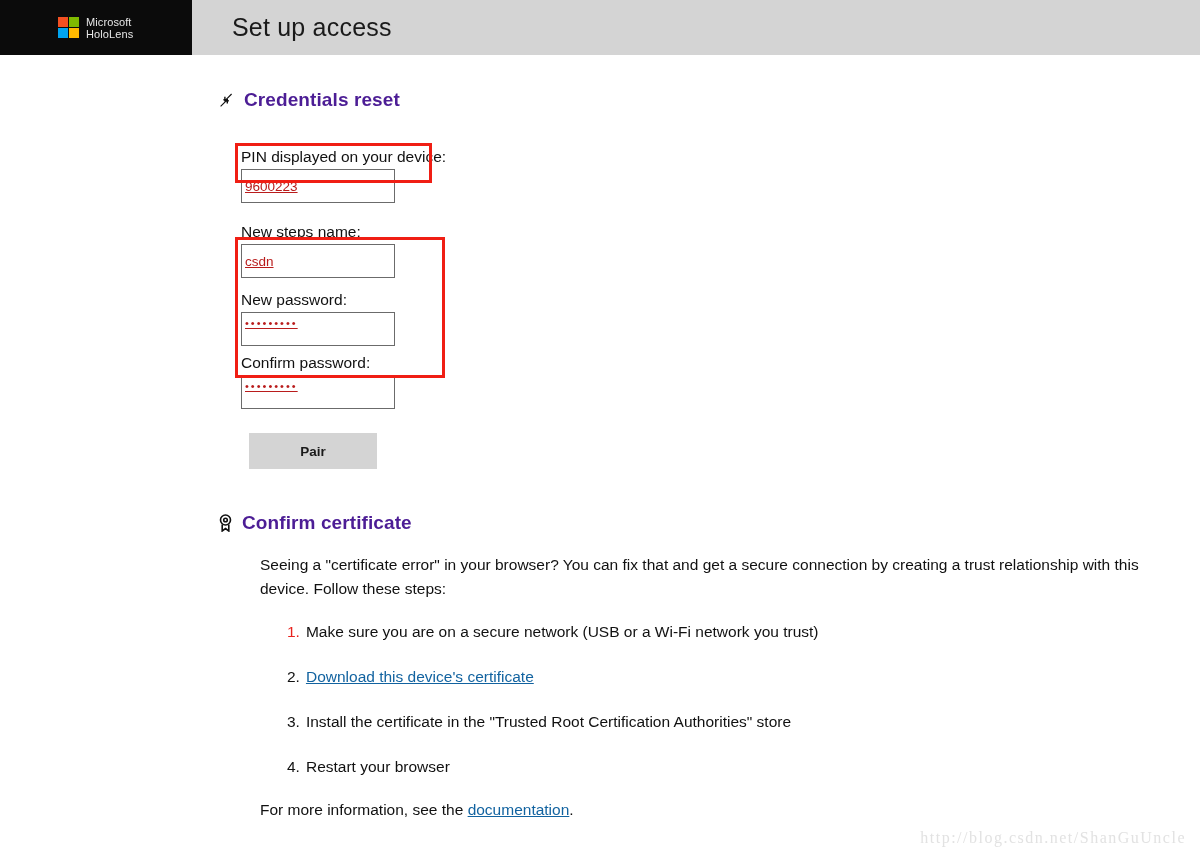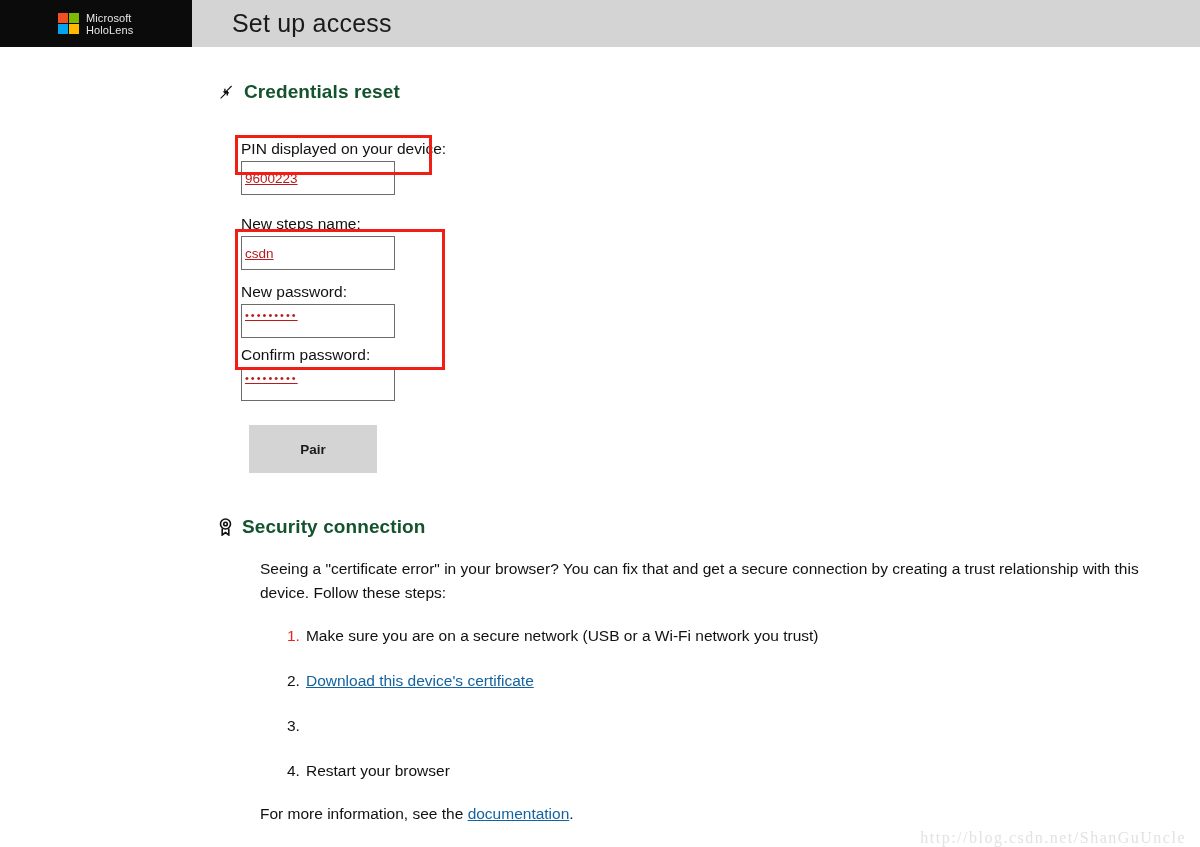--- a/index.html
+++ b/index.html
@@ -11,21 +11,21 @@
     height: 847px;
     background: #ffffff;
     font-family: "Liberation Sans", sans-serif;
     color: #000000;
     position: relative;
     overflow: hidden;
   }
 
   
   .header {
-    height: 47px;
+    height: 55px;
     display: flex;
     align-items: stretch;
     background: #d4d4d4;
   }
   .brand-block {
     width: 192px;
     background: #0b0b0b;
     display: flex;
     align-items: center;
     padding-left: 58px;
@@ -76,21 +76,21 @@
     padding-top: 34px;
     box-sizing: border-box;
   }
 
   .section-heading {
     display: flex;
     align-items: center;
     gap: 9px;
     font-size: 19px;
     font-weight: bold;
-    color: #14532d;
+    color: #4c1d95;
     letter-spacing: .1px;
   }
   .sec-icon { flex: none; display: block; }
 
   
   .form-area {
     position: relative;
     margin-top: 36px;
     padding-left: 23px;
     width: 480px;
@@ -122,21 +122,21 @@
     line-height: 20px;
   }
   .gap-a { height: 19px; }
   .gap-b { height: 12px; }
   .gap-c { height: 7px; }
 
   .pair-button {
     margin-top: 24px;
     margin-left: 8px;
     width: 128px;
-    height: 48px;
+    height: 36px;
     background: #d4d4d4;
     border: none;
     font-family: "Liberation Sans", sans-serif;
     font-size: 13.5px;
     font-weight: bold;
     color: #1a1a1a;
     cursor: pointer;
   }
 
   
@@ -261,37 +261,38 @@
 
   <div class="cert-section">
     <div class="section-heading">
       <svg class="sec-icon" width="15" height="18" viewBox="0 0 15 18">
         <g fill="none" stroke="#111" stroke-width="1.6">
           <circle cx="7.5" cy="6" r="5"></circle>
           <circle cx="7.5" cy="6" r="1.8"></circle>
           <path d="M4.2 10.4 L4.2 17 L7.5 14.6 L10.8 17 L10.8 10.4"></path>
         </g>
       </svg>
-      <span>Security connection</span>
+      <span>Confirm certificate</span>
     </div>
 
     <div class="cert-body">
       <div class="cert-para">Seeing a "certificate error" in your browser? You can fix that and get a secure connection by creating a trust relationship with this device. Follow these steps:</div>
 
       <ul class="steps">
         <li class="step-warn">
           <span class="num">1.</span>
           <span>Make sure you are on a secure network (USB or a Wi-Fi network you trust)</span>
         </li>
         <li>
           <span class="num">2.</span>
           <a class="link" href="#">Download this device's certificate</a>
         </li>
         <li>
           <span class="num">3.</span>
+          <span>Install the certificate in the "Trusted Root Certification Authorities" store</span>
         </li>
         <li>
           <span class="num">4.</span>
           <span>Restart your browser</span>
         </li>
       </ul>
 
       <div class="cert-footer">
         <span>For more information, see the </span><a class="link" href="#">documentation</a><span>.</span>
       </div>

